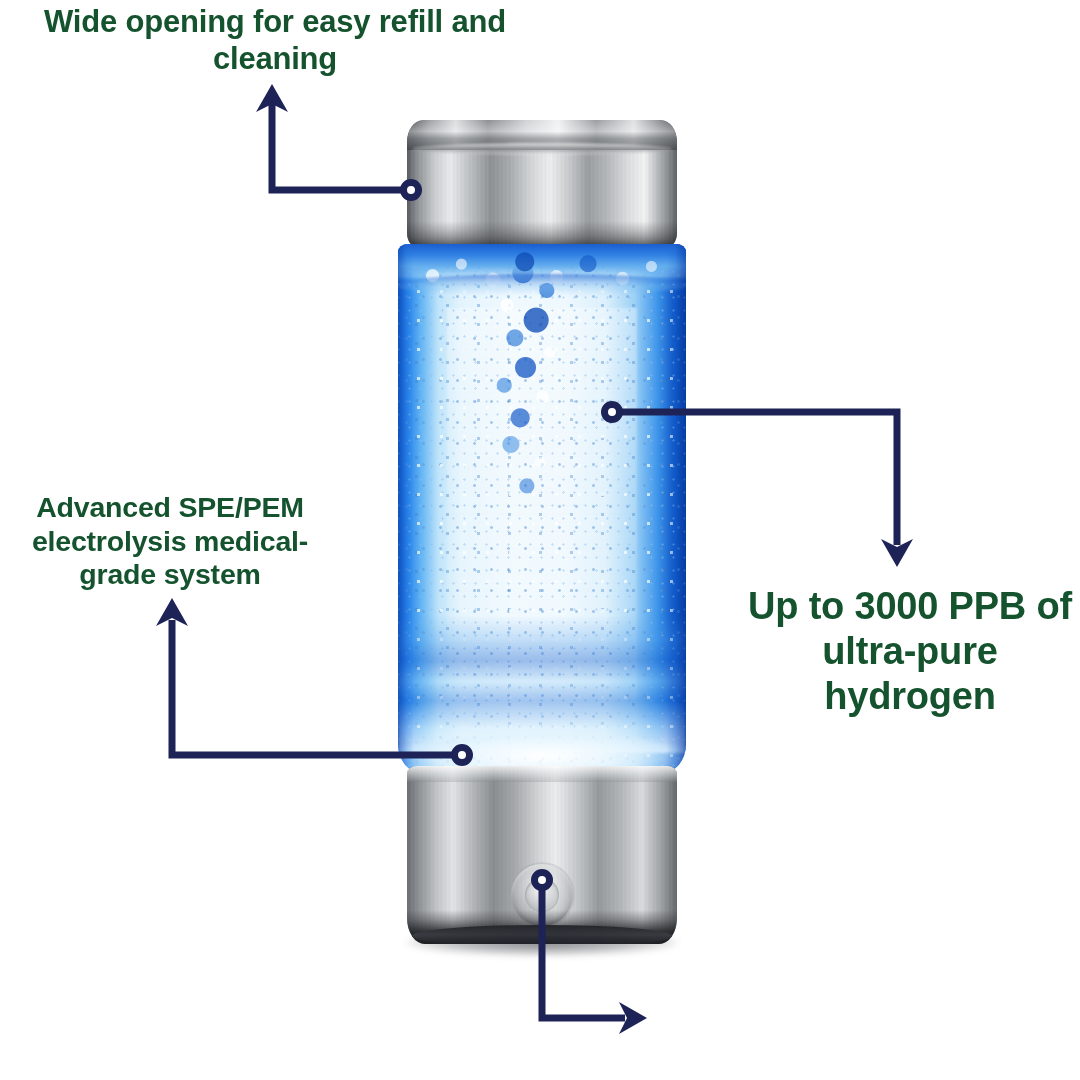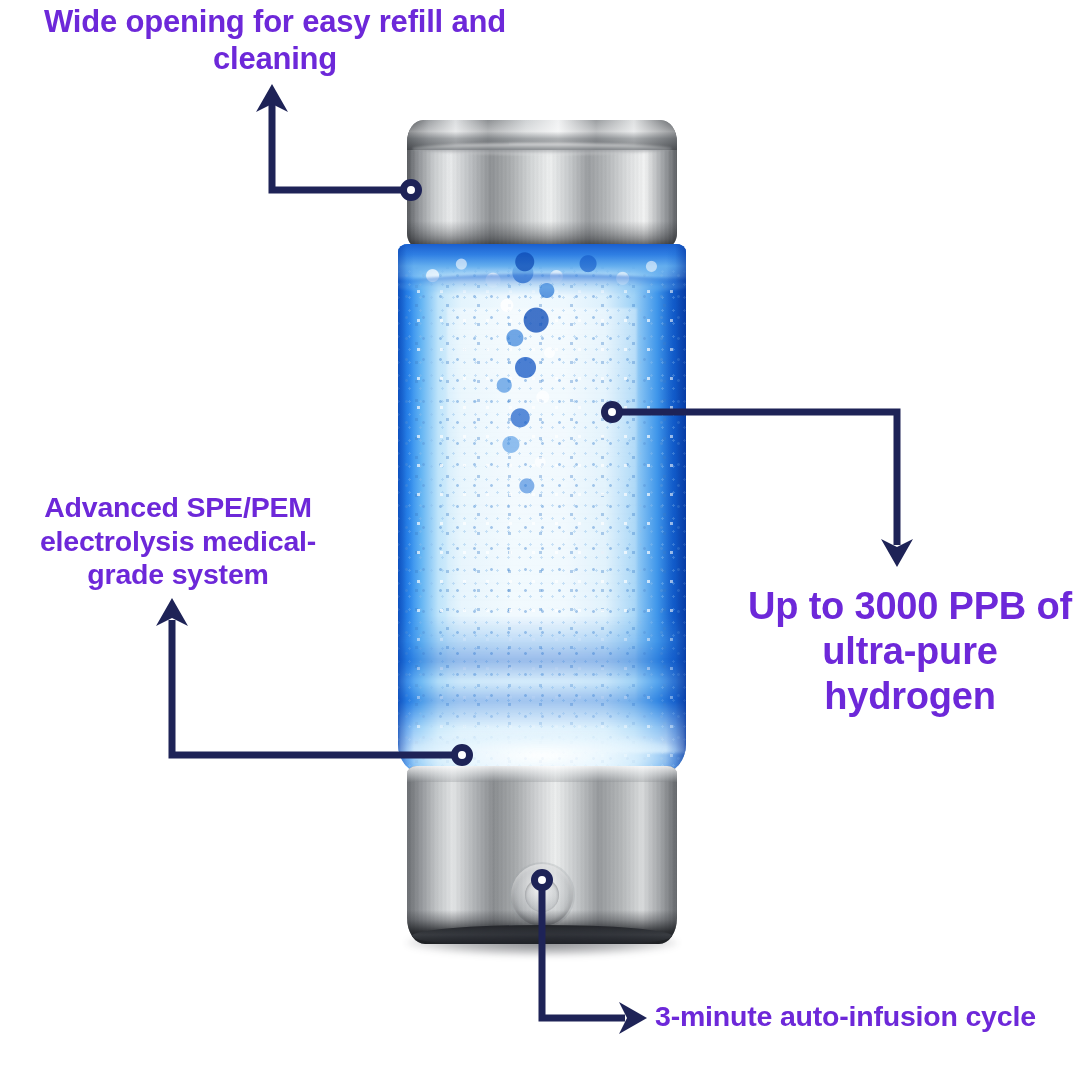--- a/index.html
+++ b/index.html
@@ -21,40 +21,39 @@
     position: absolute;
     left: 0; top: 0;
     width: 1080px;
     height: 1080px;
     background: #ffffff;
   }
 
   
   .callout-text {
     position: absolute;
-    color: #6d28d9;
+    color: #14532d;
     font-weight: 700;
     line-height: 1.18;
     letter-spacing: -0.2px;
     white-space: pre-line;
   }
   #label-lid {
     left: 8px;
     top: 4px;
     width: 534px;
     text-align: center;
     font-size: 31px;
   }
   #label-electrolysis {
     left: 0px;
     top: 491px;
     width: 340px;
     text-align: center;
     font-size: 28.5px;
-    padding-left: 8px;
   }
   #label-ppb {
     left: 742px;
     top: 584px;
     width: 336px;
     text-align: center;
     font-size: 38px;
   }
   #label-cycle {
     left: 655px;
@@ -538,15 +537,14 @@
       <circle class="dot" cx="542" cy="880" r="7.5"></circle>
     </g>
   </svg>
 
   <div class="callout-text" id="label-lid">Wide opening for easy refill and cleaning</div>
 
   <div class="callout-text" id="label-electrolysis">Advanced SPE/PEM electrolysis medical-grade system</div>
 
   <div class="callout-text" id="label-ppb">Up to 3000 PPB of ultra-pure hydrogen</div>
 
-  <div class="callout-text" id="label-cycle">3-minute auto-infusion cycle</div>
 
 </div>
 
 </body></html>

